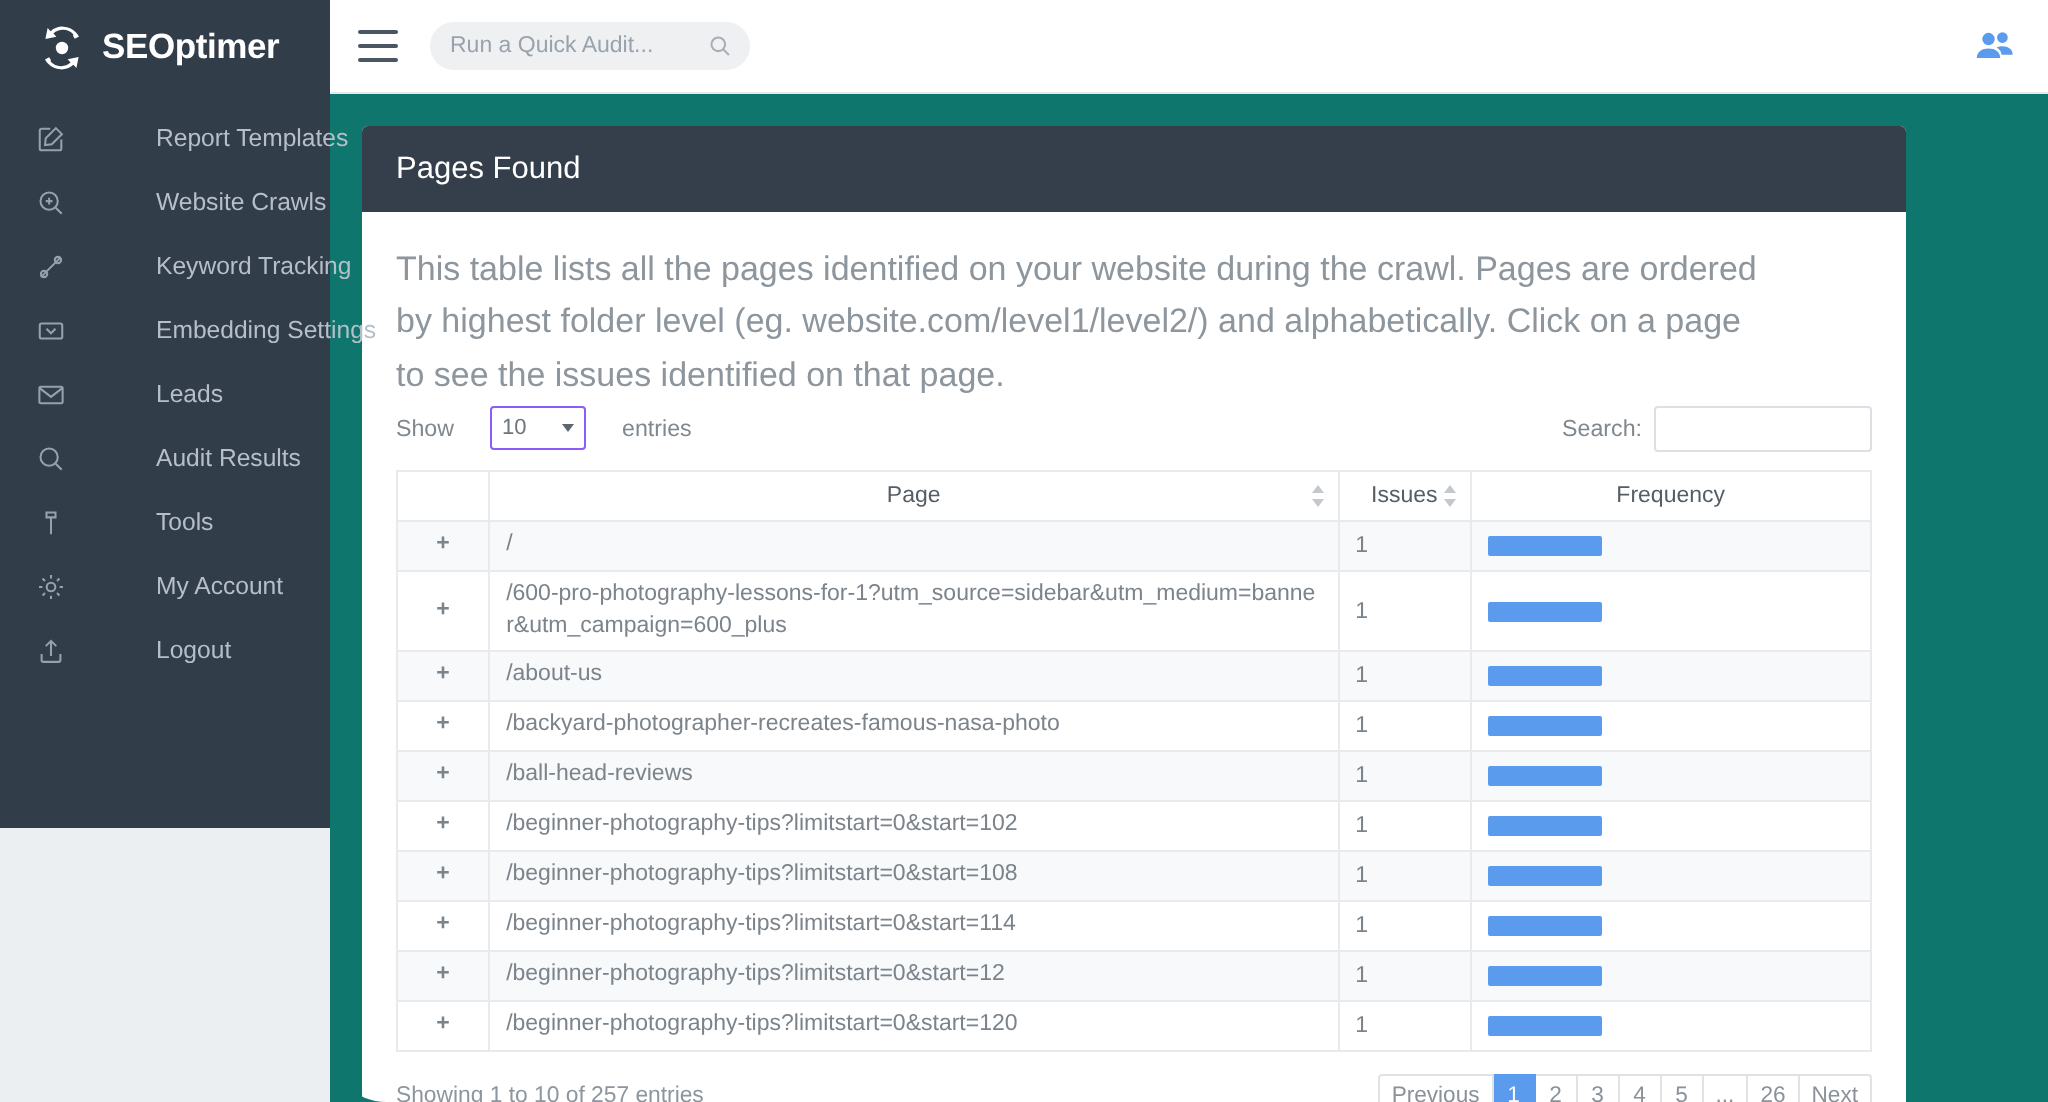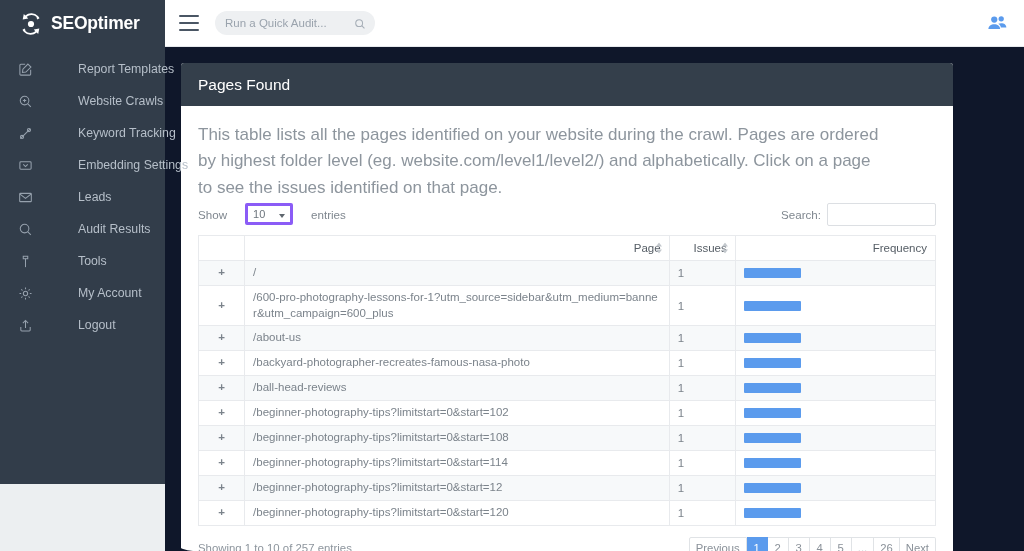--- a/index.html
+++ b/index.html
@@ -6,21 +6,21 @@
   html, body {
     width: 1024px; height: 551px;
     overflow: hidden;
     font-family: "Liberation Sans", sans-serif;
     background: #eceff1;
   }
   body { display: flex; }
 
   
   .sidebar {
-    width: 165px; height: 484px;
+    width: 165px; height: 414px;
     background: #323d4a;
     flex: 0 0 165px;
     color: #a8b2bd;
     position: relative;
   }
   .brand {
     height: 47px;
     display: flex; align-items: center;
     padding-left: 18px;
     gap: 7px;
@@ -52,21 +52,21 @@
     color: #b6bfc9;
     white-space: nowrap;
     margin-left: 33px;
   }
 
   
   .main {
     flex: 1 1 auto;
     height: 551px;
     display: flex; flex-direction: column;
-    background: #0f172a;
+    background: #0f766e;
     min-width: 0;
   }
 
   
   .topbar {
     height: 47px;
     background: #ffffff;
     display: flex; align-items: center;
     padding: 0 16px 0 14px;
     border-bottom: 1px solid #e6e9ec;
@@ -139,21 +139,21 @@
   .tbl-controls {
     display: flex; align-items: center;
     margin-bottom: 8px;
     height: 26px;
   }
   .show-entries {
     display: flex; align-items: center; gap: 18px;
     font-size: 11.6px; color: #7f878f;
   }
   .sel-box {
-    border: 3px solid #8b5cf6;
+    border: 1px solid #8b5cf6;
     background: #fff;
     height: 22px; width: 48px;
     border-radius: 2px;
     display: flex; align-items: center;
     padding: 0 5px;
     font-size: 11px; color: #6d757d;
     position: relative;
     cursor: pointer;
   }
   .sel-caret {
@@ -184,21 +184,21 @@
     border: 1px solid #e8eaed;
     font-size: 11.5px;
     color: #7b838b;
     vertical-align: middle;
   }
   table.pages th {
     background: #ffffff;
     font-weight: normal;
     color: #555d65;
     height: 25px;
-    text-align: right;
+    text-align: center;
     padding: 0 8px;
     position: relative;
     margin-top: 16px;
   }
   th.col-exp { width: 46px; border-right: 1px solid #e8eaed; }
   th.col-page { width: 424px; }
   th.col-issues { width: 66px; }
   th.col-freq { width: 200px; }
   .sort-ico {
     position: absolute; right: 6px; top: 50%;

